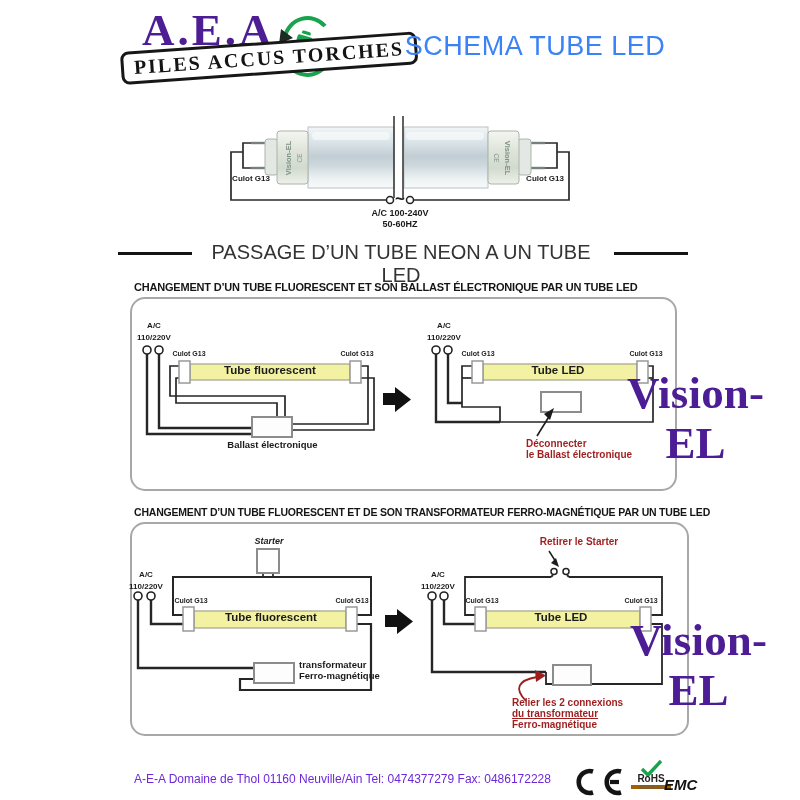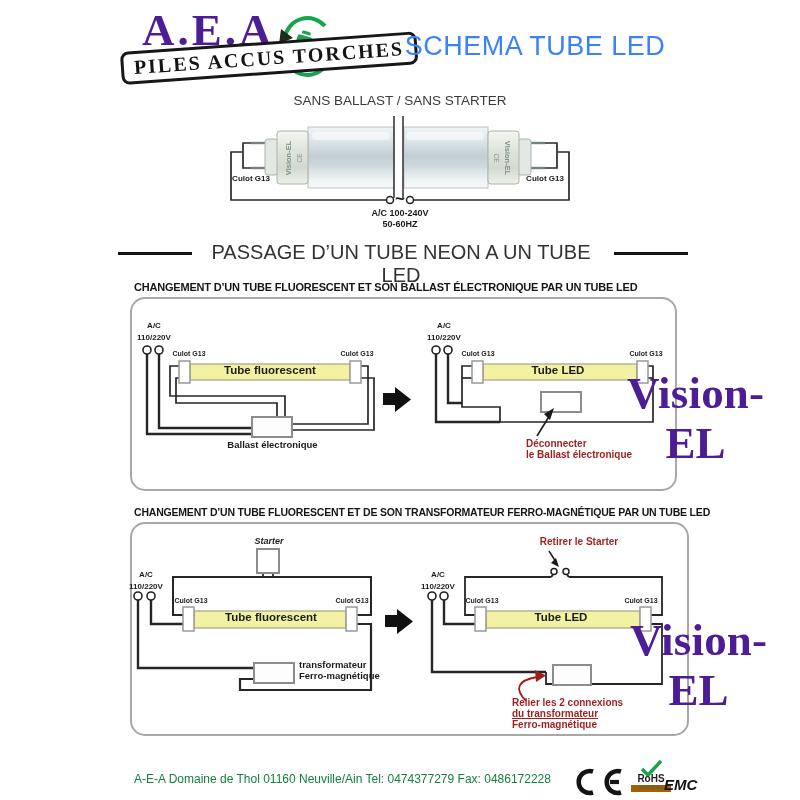--- a/index.html
+++ b/index.html
@@ -29,23 +29,23 @@
   
   .passage-line{position:absolute;top:252px;width:74px;height:3px;background:#141414;}
   .passage-text{position:absolute;left:193px;top:241px;width:416px;text-align:center;
          font-size:20px;color:#333;}
   .sec-heading{position:absolute;font-weight:bold;color:#151515;font-size:11px;letter-spacing:-0.2px;
          white-space:nowrap;}
   .note{position:absolute;font-weight:bold;font-size:10px;color:#9e1e1e;text-align:left;white-space:nowrap;padding-left:18px;}
   .tube-lbl span.pfx{margin-right:4px;}
   .tube-lbl span.brand{letter-spacing:0.2px;}
   
-  .address{position:absolute;left:134px;top:772px;font-size:12px;color:#15803d;}
+  .address{position:absolute;left:134px;top:772px;font-size:12px;color:#6d28d9;}
   .rohs-label{position:absolute;left:0;top:13px;width:40px;text-align:center;font-size:10px;
-        font-weight:bold;color:#222;border-bottom:7px solid #a16207;line-height:1.15;}
+        font-weight:bold;color:#222;border-bottom:4px solid #a16207;line-height:1.15;}
   .rohs-sub{position:absolute;left:0;top:25px;width:40px;text-align:center;font-size:4.5px;color:#555;}
   .emc{position:absolute;left:664px;top:776px;font-size:15px;font-weight:bold;font-style:italic;color:#111;}
 </style>
 </head>
 <body>
 
 <div class="page">
 
   <div class="brand">A.E.A</div>
 
@@ -57,21 +57,20 @@
     <g transform="translate(23,12) rotate(16)">
       <rect x="4" y="1" width="9" height="5" rx="1.5" fill="#18a34d"></rect>
       <rect x="0" y="5" width="17" height="28" rx="3" fill="#18a34d" stroke="#fff" stroke-width="1.6"></rect>
       <polygon points="10.5,9 4,20 8.5,20 6.5,29 14,17 9.5,17" fill="#fff"></polygon>
     </g>
   </svg>
 
   <div class="stamp">PILES ACCUS TORCHES</div>
 
   <div class="title">SCHEMA TUBE LED</div>
-  <div class="subtitle">SANS BALLAST / SANS STARTER</div>
 
   <svg style="left:215px;top:103px;" width="380" height="135" viewBox="215 103 380 135">
     <defs>
       <linearGradient id="tubeBody" x1="0" y1="0" x2="0" y2="1">
         <stop offset="0" stop-color="#f1f5f7"></stop>
           <stop offset="0.22" stop-color="#dde6ea"></stop>
         <stop offset="0.48" stop-color="#c2ced4"></stop>
           <stop offset="0.62" stop-color="#ccd7dc"></stop>
         <stop offset="0.85" stop-color="#edf2f3"></stop>
           <stop offset="1" stop-color="#f7fafa"></stop>

